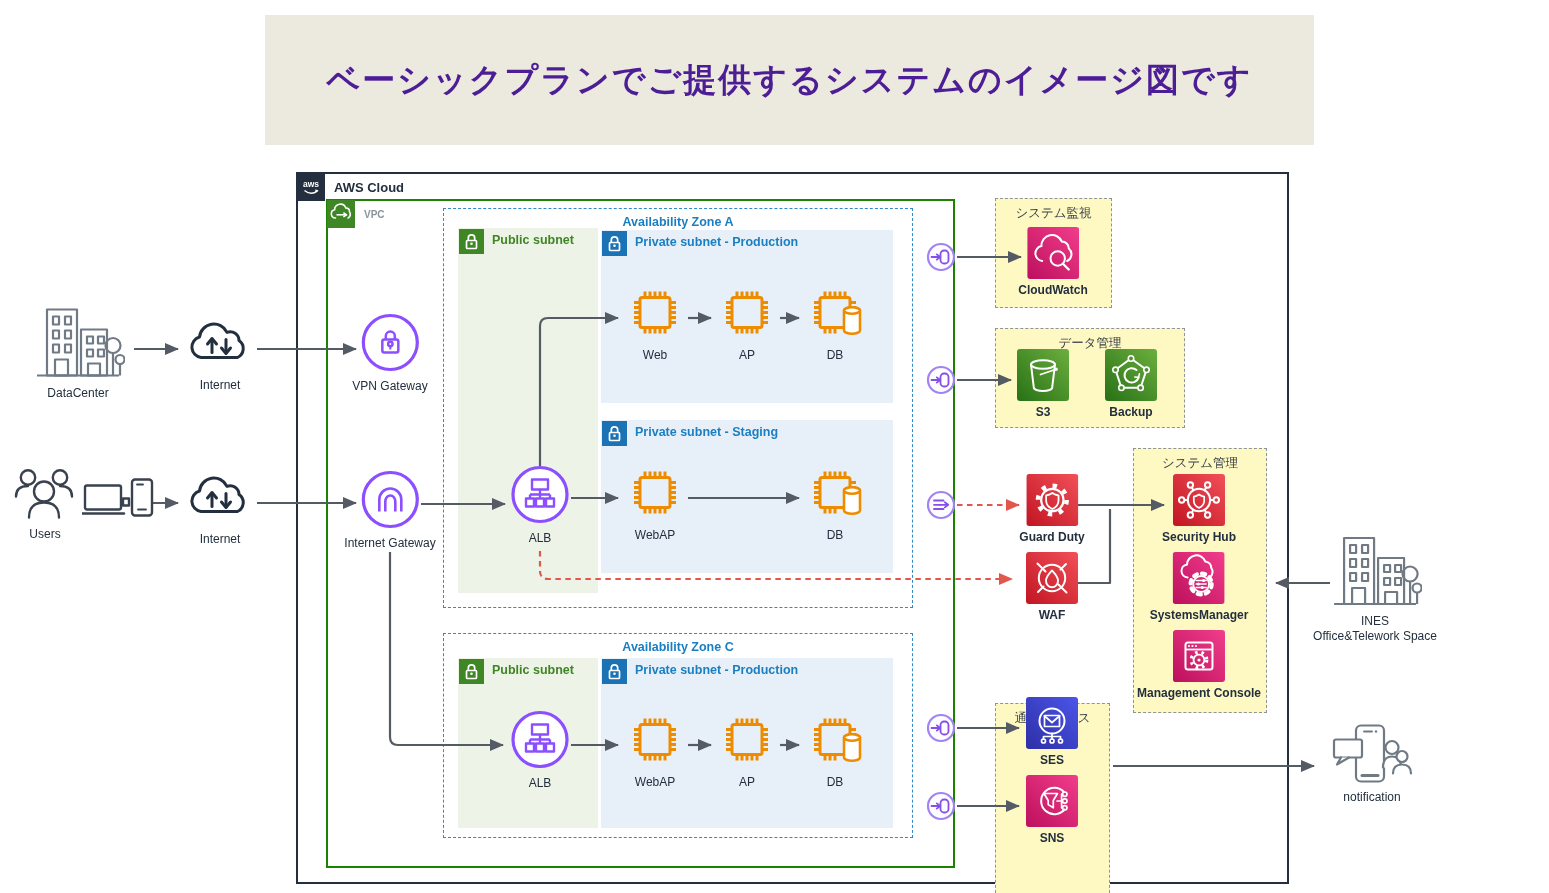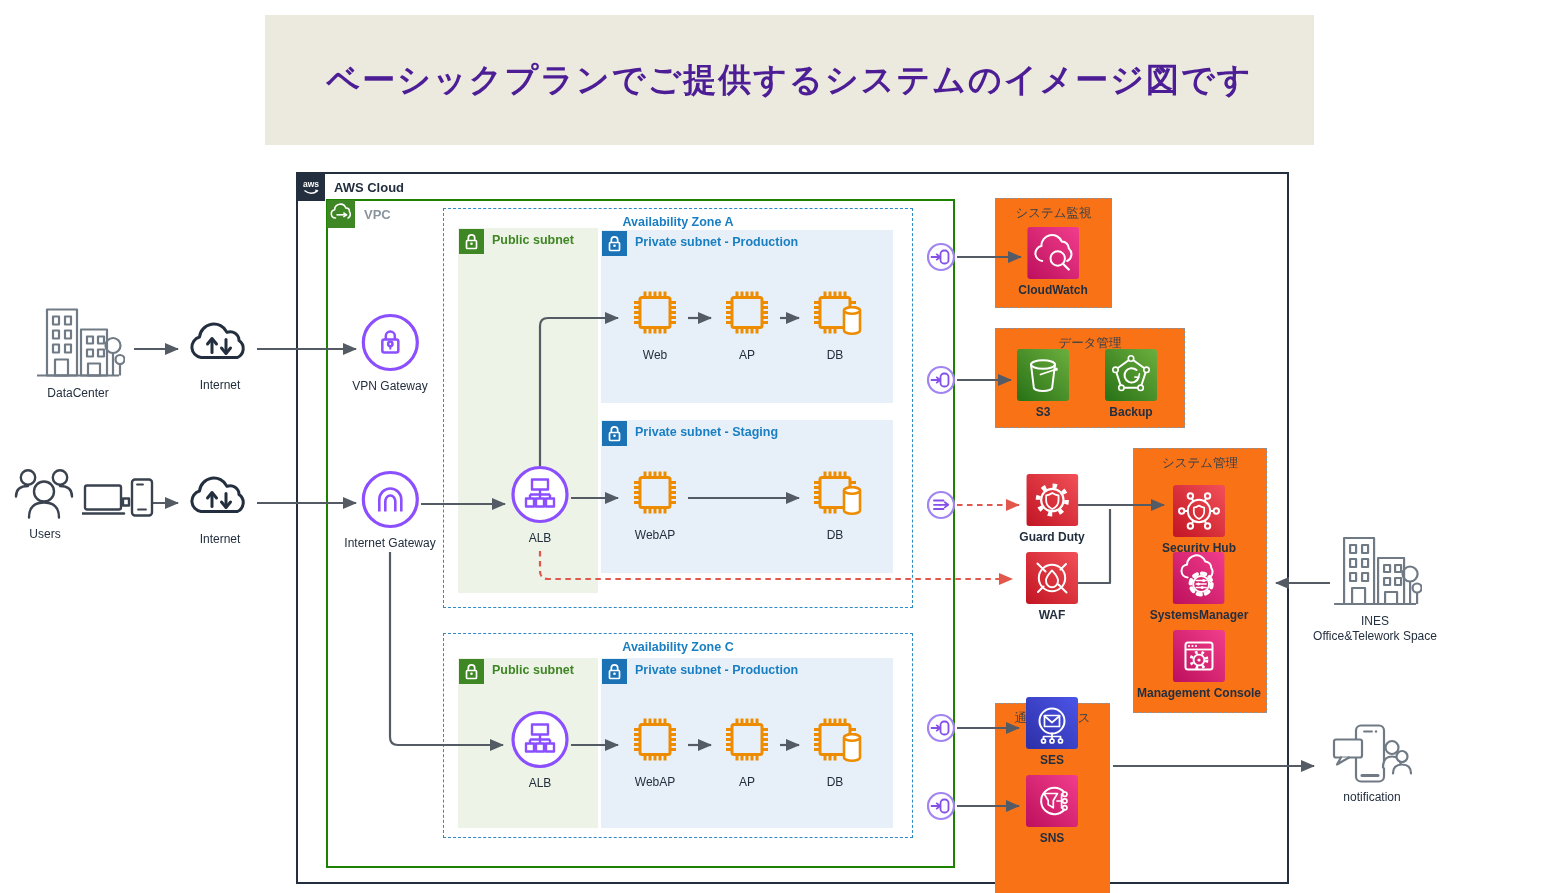--- a/index.html
+++ b/index.html
@@ -9,32 +9,32 @@
   
   .banner{left:265px;top:15px;width:1049px;height:130px;background:#ECEADF;
           display:flex;align-items:center;justify-content:center;}
   .banner-text{font-size:33px;font-weight:bold;color:#4c1d95;letter-spacing:2px;}
   
   .aws-cloud{left:296px;top:172px;width:993px;height:712px;border:2px solid #232F3E;background:#fff;}
   .cloud-hdr{left:297px;top:173px;display:flex;align-items:center;gap:9px;}
   .cloud-hdr span{font-size:13px;font-weight:bold;color:#232F3E;}
   .vpc-box{left:326px;top:199px;width:629px;height:669px;border:2px solid #1D8102;}
   .vpc-hdr{left:327px;top:200px;display:flex;align-items:center;gap:9px;}
-  .vpc-hdr span{font-size:13px;font-weight:bold;color:#8A949C;}
+  .vpc-hdr span{font-size:10px;font-weight:bold;color:#8A949C;}
   .az{border:1.6px dashed #2E8BC6;}
   .az-label{position:absolute;top:6px;left:50%;transform:translateX(-50%);
             font-size:12.5px;font-weight:bold;color:#1A7FC2;white-space:nowrap;}
   .subnet-green{background:#EDF3E6;}
   .subnet-blue{background:#E7F0F8;}
   .sn-hdr{position:absolute;display:flex;align-items:flex-start;gap:8px;}
   .sn-hdr .sn-label{font-size:12.5px;font-weight:bold;margin-top:4px;white-space:nowrap;text-align:right;}
   .lbl-green{color:#3F8624;}
   .lbl-blue{color:#1A7FC2;}
   
-  .grp{border:1.4px dashed #8A939E;background:#f97316;}
+  .grp{border:1.4px dashed #8A939E;background:#fef9c3;}
   .grp-title{position:absolute;top:6px;left:0;width:100%;text-align:center;
              font-size:12.5px;color:#3A4149;white-space:nowrap;}
   
   .node{position:absolute;transform:translate(-50%,-50%);display:flex;
         flex-direction:column;align-items:center;gap:4px;}
   .nlabel{font-size:12px;color:#232F3E;white-space:nowrap;text-align:center;line-height:1.25;}
   .slabel{font-size:12px;font-weight:bold;color:#232F3E;white-space:nowrap;}
   svg{display:block;}
   .wires{left:0;top:0;pointer-events:none;}
   .ep{position:absolute;transform:translate(-50%,-50%);}
@@ -486,21 +486,21 @@
         <path d="M11.5,11.5 l8,8"></path>
           <path d="M40,12 l-5.5,5.5"></path>
         <path d="M12,40 l5.5,-5.5"></path>
           <path d="M32.5,32.5 l8,8"></path>
         <path d="M26,18.5 c3.6,4 6,6.3 6,10.2 a6,6.6 0 0 1 -12,0 c0,-3.9 2.4,-6.2 6,-10.2 z" stroke-width="1.9" stroke-linejoin="round"></path>
       </g>
     </svg>
     <div class="slabel">WAF</div>
   </div>
 
-  <div class="node" style="left:1199px;top:520px;">
+  <div class="node" style="left:1199px;top:509px;">
     <svg width="52" height="52" viewBox="0 0 52 52">
       <rect width="52" height="52" rx="3" fill="url(#gRed)"></rect>
       <g stroke="#fff" stroke-width="2" fill="none">
         <circle cx="26" cy="26" r="11.2"></circle>
         <path d="M37.2,26 H40 M31.6,35.7 L33,38.2 M20.4,35.7 L19,38.2 M14.8,26 H12 M20.4,16.3 L19,13.8 M31.6,16.3 L33,13.8"></path>
         <circle cx="43.3" cy="26" r="2.7"></circle>
           <circle cx="34.6" cy="41" r="2.7"></circle>
           <circle cx="17.4" cy="41" r="2.7"></circle>
         <circle cx="8.7" cy="26" r="2.7"></circle>
           <circle cx="17.4" cy="11" r="2.7"></circle>

